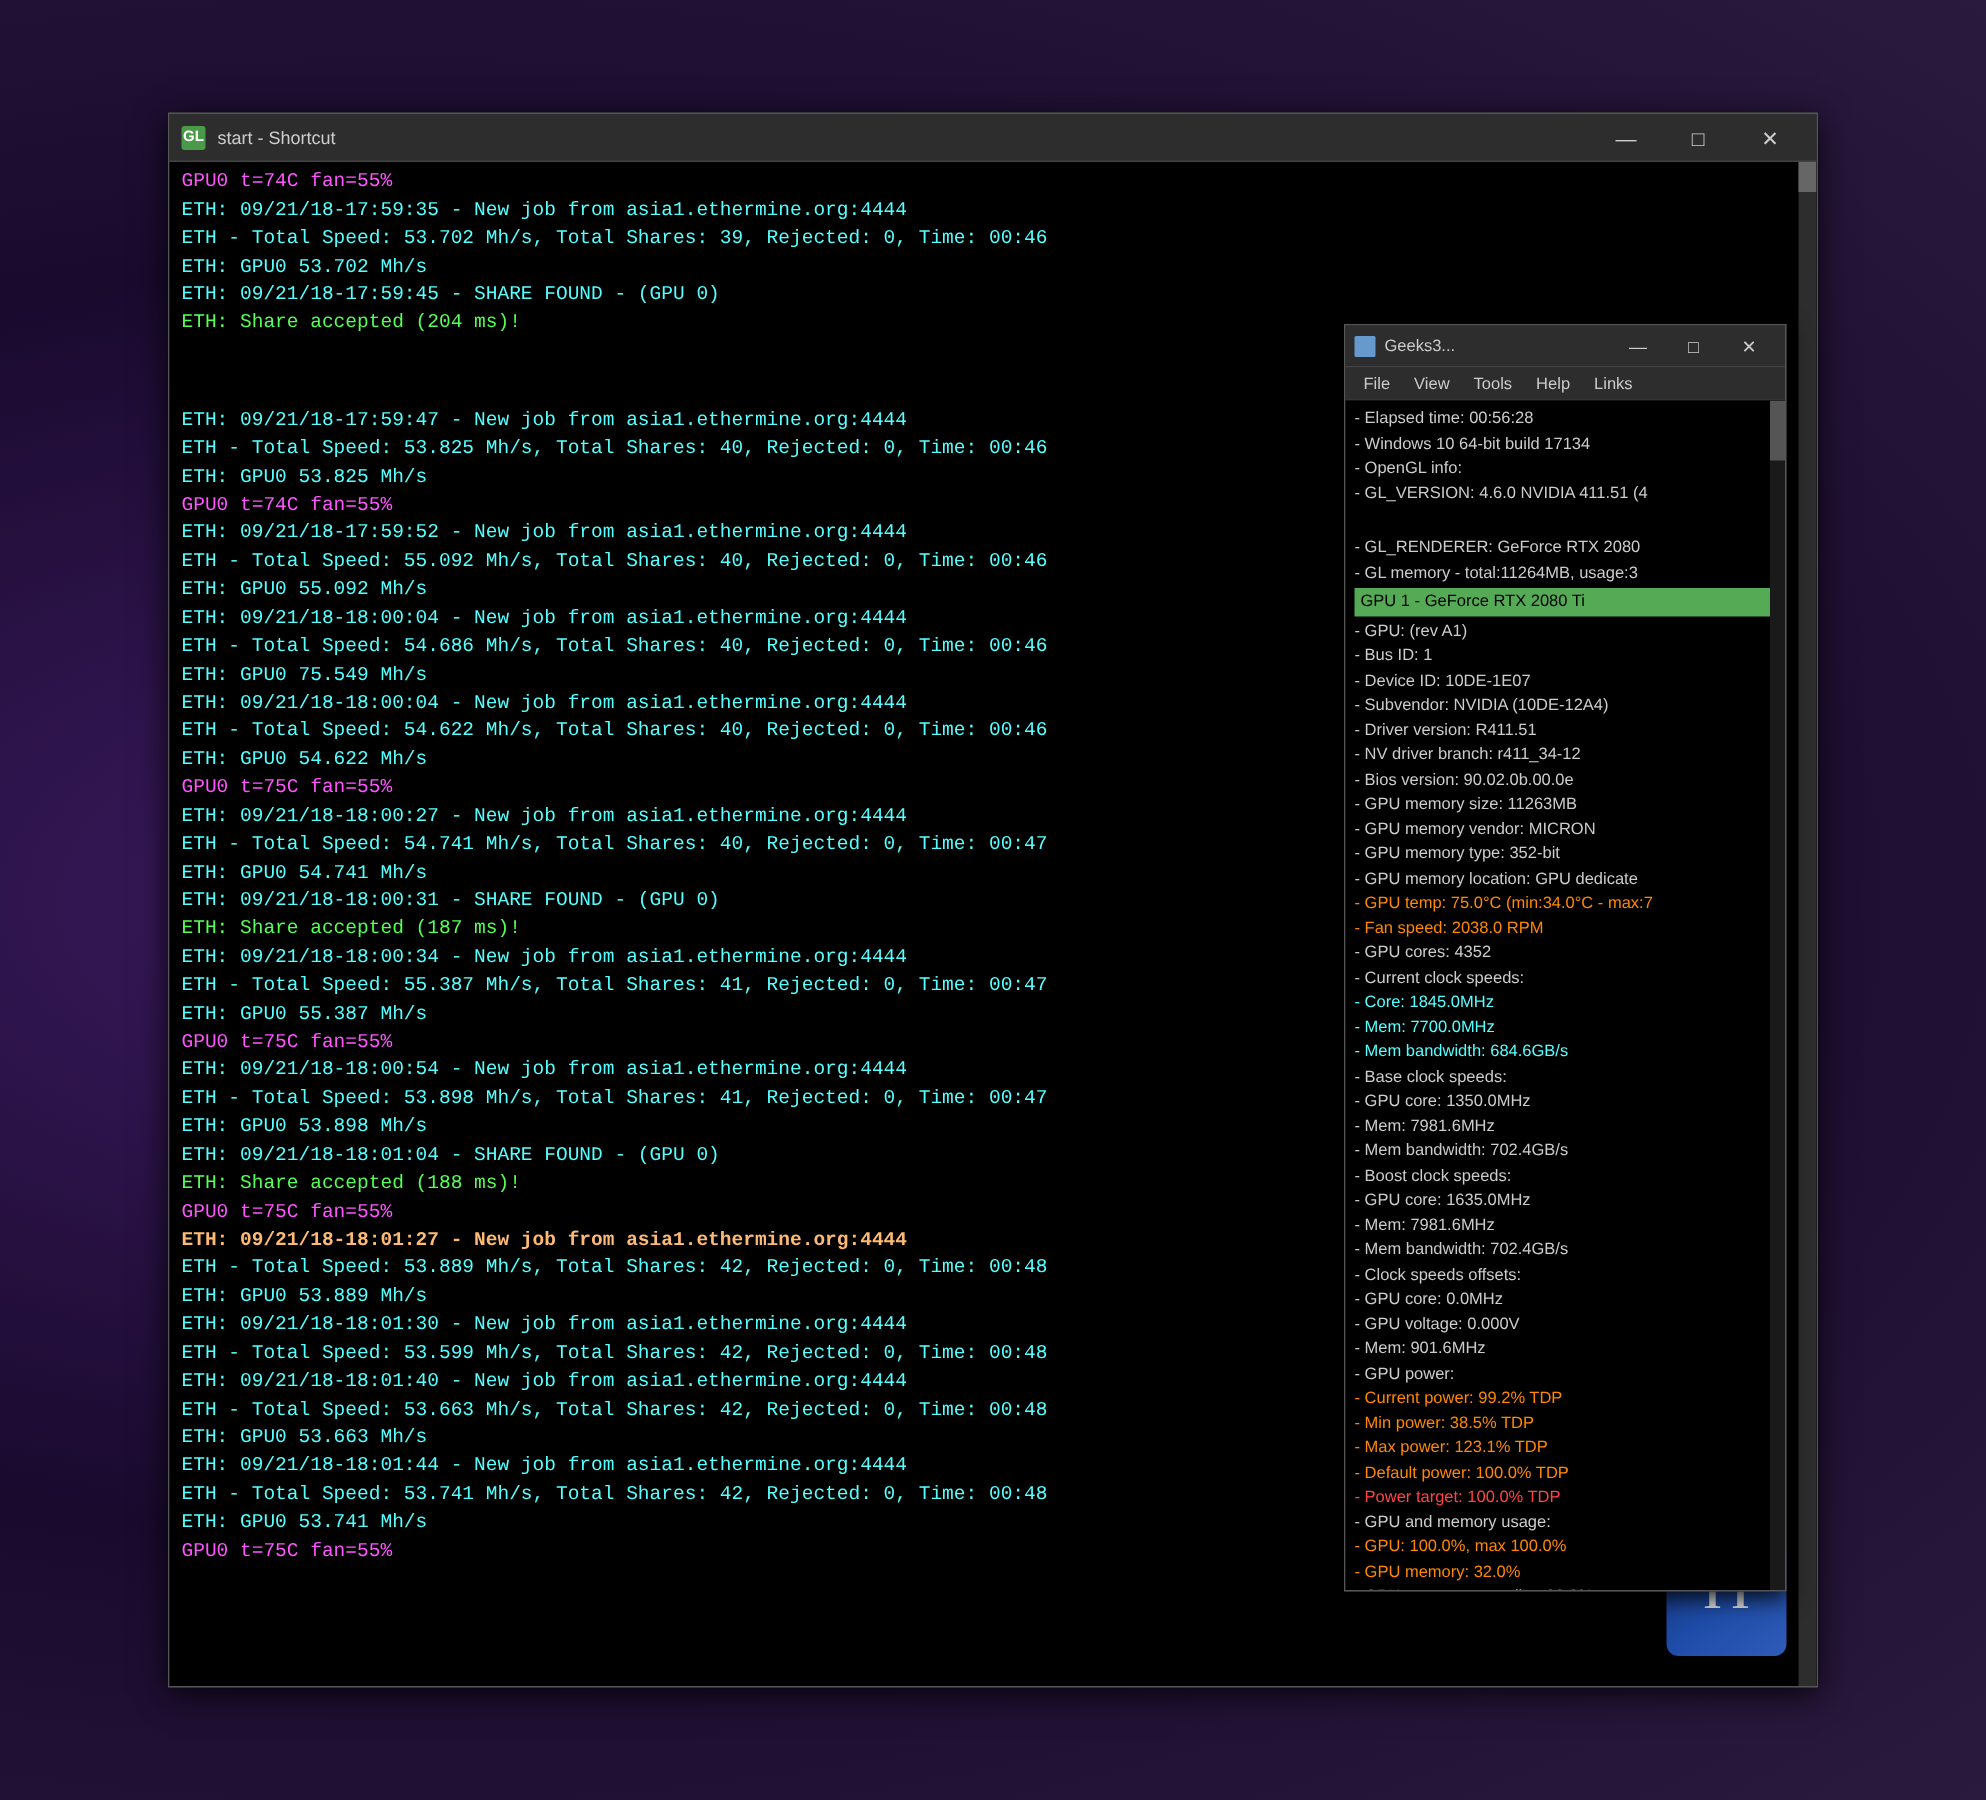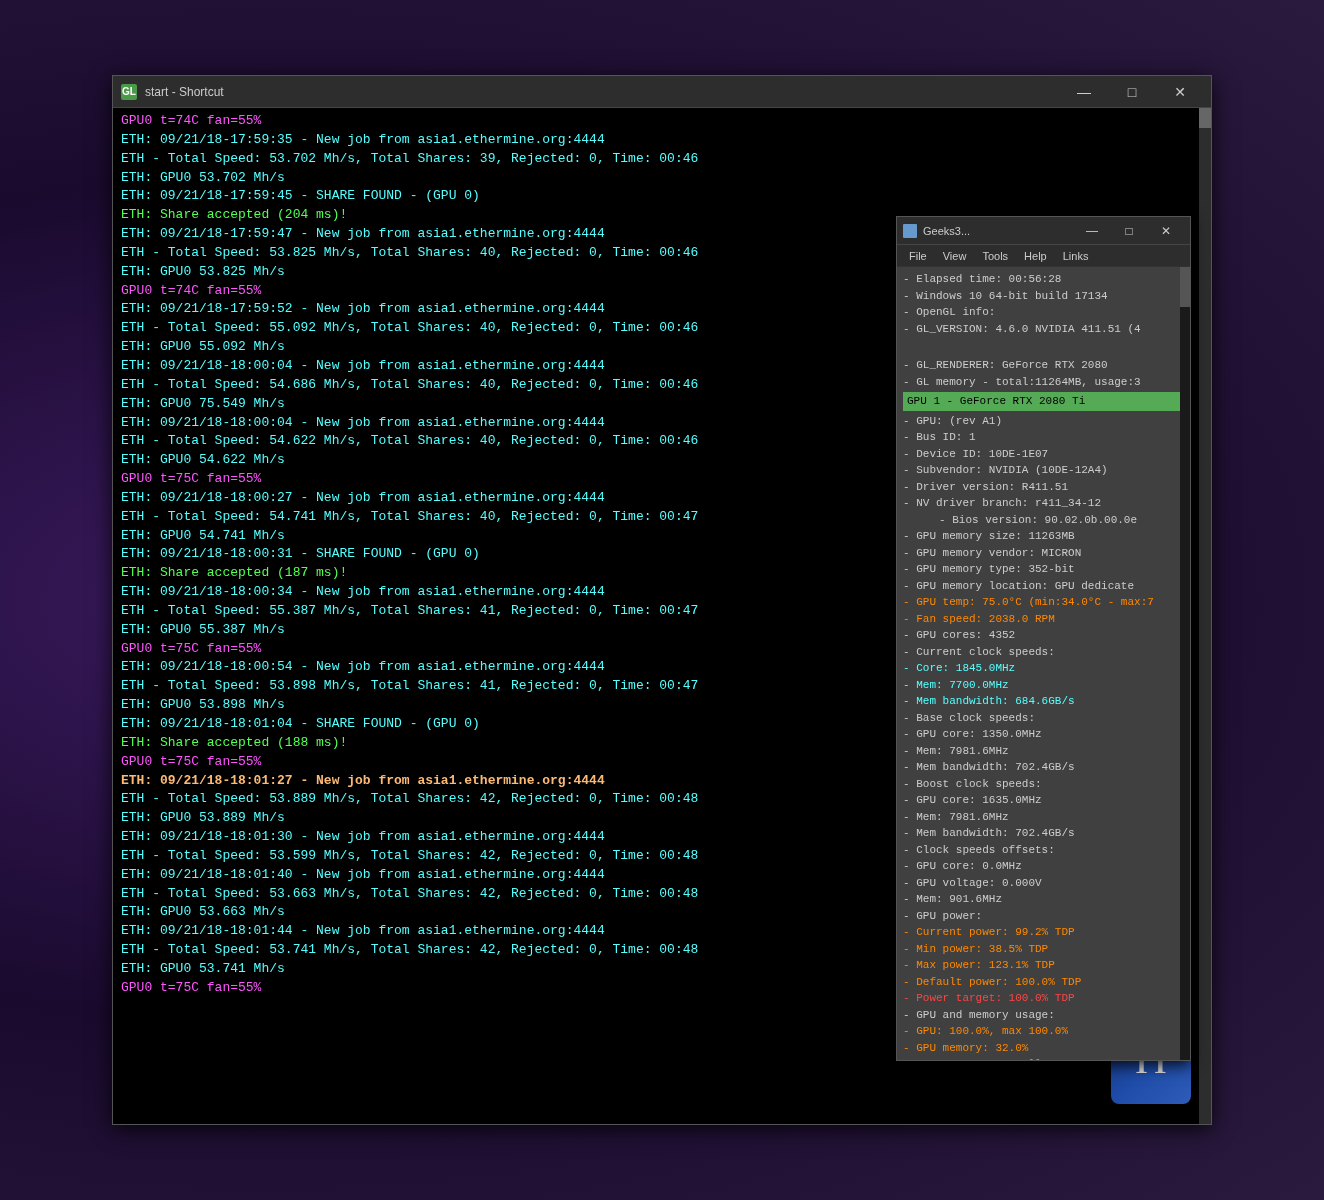--- a/index.html
+++ b/index.html
@@ -146,27 +146,27 @@
       padding: 0 4px;
       border-bottom: 1px solid #333;
     }
     .geeks-menu-item {
       color: #ccc;
       font-size: 11px;
       padding: 0 8px;
       cursor: pointer;
     }
     .geeks-body {
-      background: #404040;
+      background: #000000;
       height: calc(100% - 50px);
       overflow: hidden;
       padding: 4px 6px;
       position: relative;
       color: #cccccc;
-      font-family: Liberation Mono, monospace;
+      font-family: Liberation Sans, sans-serif;
       font-size: 11px;
       line-height: 1.5;
     }
     .geeks-scrollbar {
       position: absolute;
       right: 0;
       top: 0;
       width: 10px;
       height: 100%;
       background: #1a1a1a;
@@ -220,21 +220,21 @@
     </div>
   </div>
   <div class="terminal-content">
     <div id="terminal-lines">
         <div class="line" style="color: rgb(255, 85, 255);">GPU0 t=74C fan=55%</div>
         <div class="line" style="color: rgb(85, 255, 255);">ETH: 09/21/18-17:59:35 - New job from asia1.ethermine.org:4444</div>
         <div class="line" style="color: rgb(85, 255, 255);">ETH - Total Speed: 53.702 Mh/s, Total Shares: 39, Rejected: 0, Time: 00:46</div>
         <div class="line" style="color: rgb(85, 255, 255);">ETH: GPU0 53.702 Mh/s</div>
         <div class="line" style="color: rgb(85, 255, 255);">ETH: 09/21/18-17:59:45 - SHARE FOUND - (GPU 0)</div>
         <div class="line" style="color: rgb(85, 255, 85);">ETH: Share accepted (204 ms)!</div>
-        <div class="line" style="color: rgb(85, 255, 255);">ETH: 09/21/18-17:59:47 - New job from asia1.ethermine.org:4444</div>
+        <div class="line" style="color: rgb(85, 255, 255); margin-top: 46px;">ETH: 09/21/18-17:59:47 - New job from asia1.ethermine.org:4444</div>
         <div class="line" style="color: rgb(85, 255, 255);">ETH - Total Speed: 53.825 Mh/s, Total Shares: 40, Rejected: 0, Time: 00:46</div>
         <div class="line" style="color: rgb(85, 255, 255);">ETH: GPU0 53.825 Mh/s</div>
         <div class="line" style="color: rgb(255, 85, 255);">GPU0 t=74C fan=55%</div>
         <div class="line" style="color: rgb(85, 255, 255);">ETH: 09/21/18-17:59:52 - New job from asia1.ethermine.org:4444</div>
         <div class="line" style="color: rgb(85, 255, 255);">ETH - Total Speed: 55.092 Mh/s, Total Shares: 40, Rejected: 0, Time: 00:46</div>
         <div class="line" style="color: rgb(85, 255, 255);">ETH: GPU0 55.092 Mh/s</div>
         <div class="line" style="color: rgb(85, 255, 255);">ETH: 09/21/18-18:00:04 - New job from asia1.ethermine.org:4444</div>
         <div class="line" style="color: rgb(85, 255, 255);">ETH - Total Speed: 54.686 Mh/s, Total Shares: 40, Rejected: 0, Time: 00:46</div>
         <div class="line" style="color: rgb(85, 255, 255);">ETH: GPU0 75.549 Mh/s</div>
         <div class="line" style="color: rgb(85, 255, 255);">ETH: 09/21/18-18:00:04 - New job from asia1.ethermine.org:4444</div>
@@ -299,21 +299,21 @@
           <div class="line" style="color: rgb(204, 204, 204);">  - GL_VERSION: 4.6.0 NVIDIA 411.51 (4</div>
           <div class="line" style="color: rgb(204, 204, 204); margin-top: 20px;">  - GL_RENDERER: GeForce RTX 2080</div>
           <div class="line" style="color: rgb(204, 204, 204);">  - GL memory - total:11264MB, usage:3</div>
           <div class="gpu-header">GPU 1 - GeForce RTX 2080 Ti</div>
           <div class="line" style="color: rgb(204, 204, 204);">- GPU: (rev A1)</div>
           <div class="line" style="color: rgb(204, 204, 204);">- Bus ID: 1</div>
           <div class="line" style="color: rgb(204, 204, 204);">- Device ID: 10DE-1E07</div>
           <div class="line" style="color: rgb(204, 204, 204);">- Subvendor: NVIDIA (10DE-12A4)</div>
           <div class="line" style="color: rgb(204, 204, 204);">- Driver version: R411.51</div>
           <div class="line" style="color: rgb(204, 204, 204);">- NV driver branch: r411_34-12</div>
-          <div class="line" style="color: rgb(204, 204, 204); margin-left: 36px;">- Bios version: 90.02.0b.00.0e</div>
+          <div class="line" style="color: rgb(204, 204, 204);">- Bios version: 90.02.0b.00.0e</div>
           <div class="line" style="color: rgb(204, 204, 204);">- GPU memory size: 11263MB</div>
           <div class="line" style="color: rgb(204, 204, 204);">- GPU memory vendor: MICRON</div>
           <div class="line" style="color: rgb(204, 204, 204);">- GPU memory type: 352-bit</div>
           <div class="line" style="color: rgb(204, 204, 204);">- GPU memory location: GPU dedicate</div>
           <div class="line" style="color: rgb(255, 136, 0);">- GPU temp: 75.0°C (min:34.0°C - max:7</div>
           <div class="line" style="color: rgb(255, 136, 0);">- Fan speed: 2038.0 RPM</div>
           <div class="line" style="color: rgb(204, 204, 204);">- GPU cores: 4352</div>
           <div class="line" style="color: rgb(204, 204, 204);">- Current clock speeds:</div>
           <div class="line" style="color: rgb(85, 255, 255);">  - Core: 1845.0MHz</div>
           <div class="line" style="color: rgb(85, 255, 255);">  - Mem: 7700.0MHz</div>

